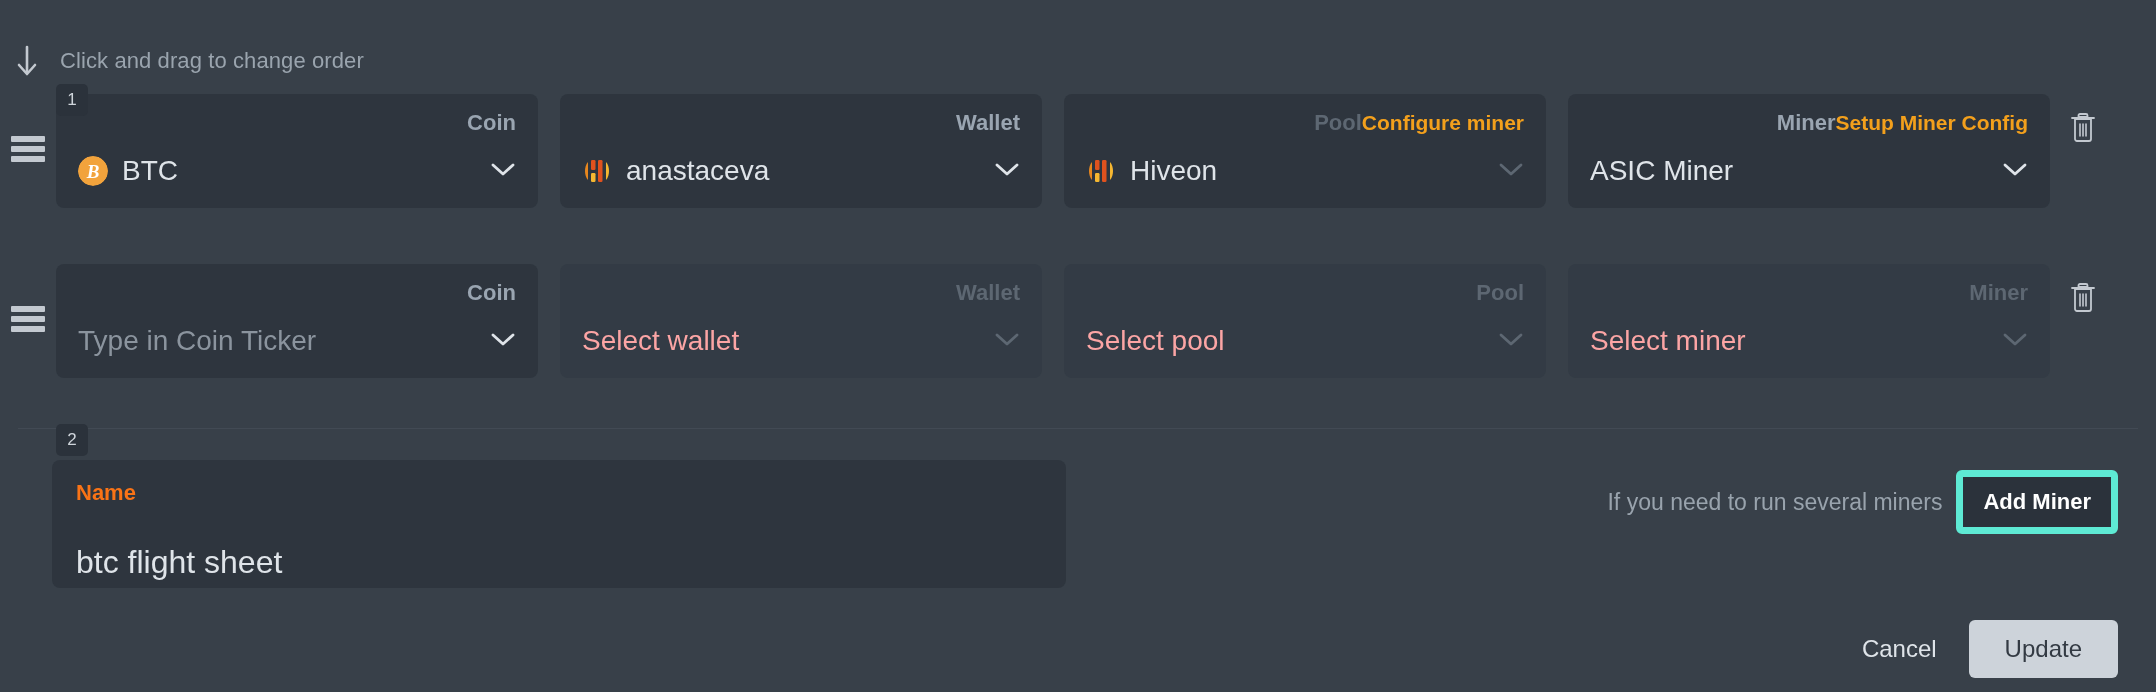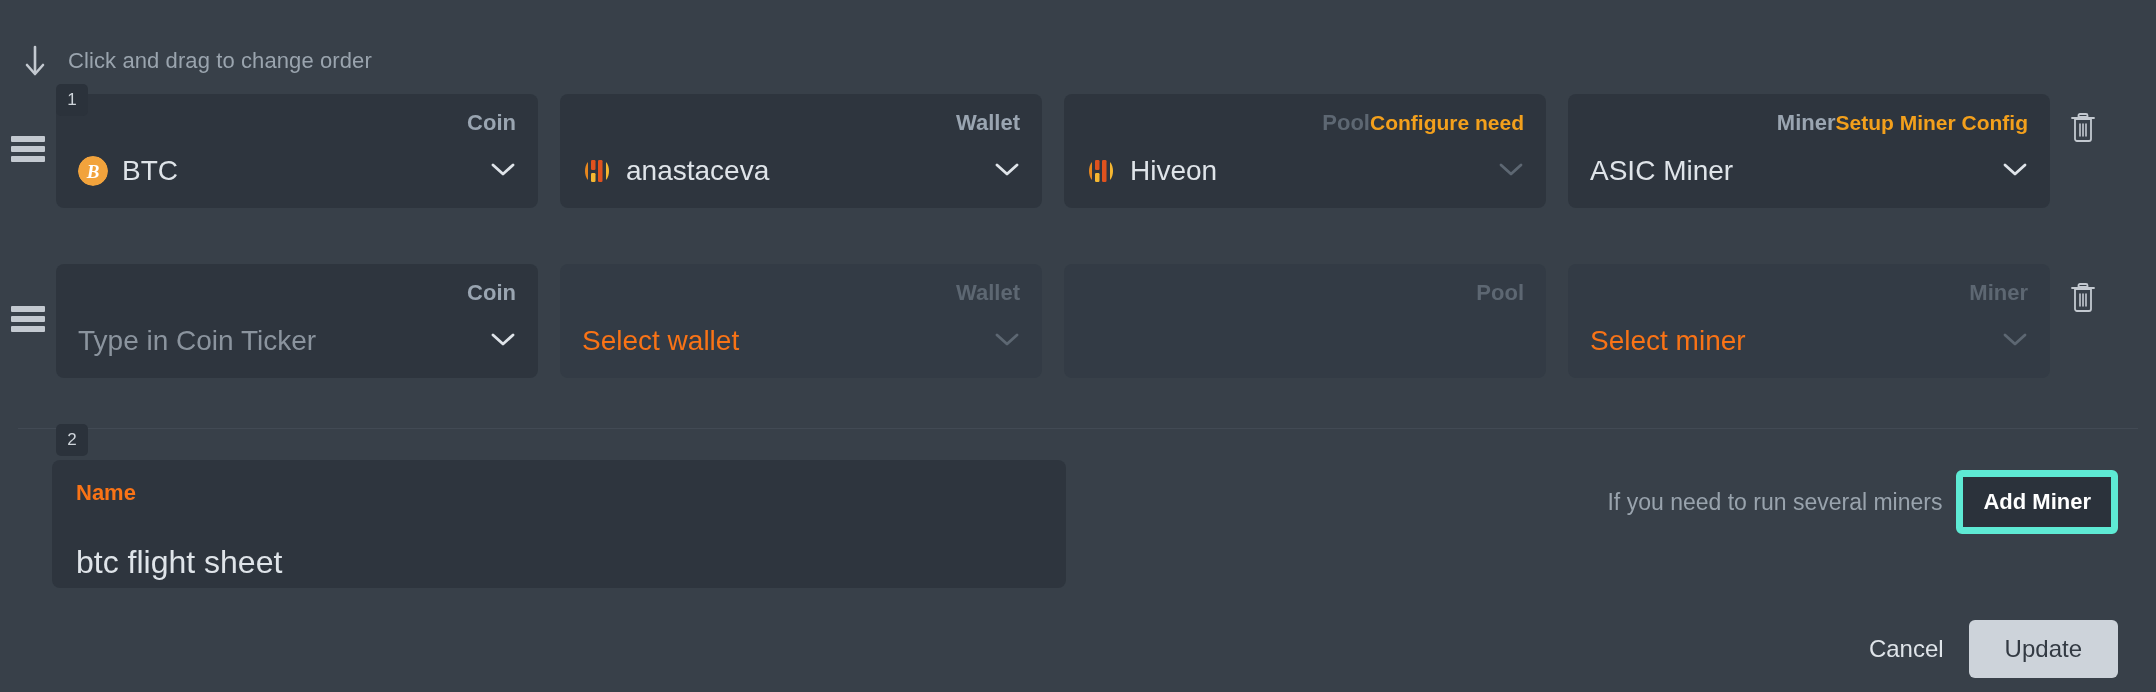--- a/index.html
+++ b/index.html
@@ -6,21 +6,21 @@
   html, body {
     width: 2156px; height: 692px;
     background: #384049;
     font-family: "Liberation Sans", sans-serif;
     overflow: hidden;
   }
   .page { position: relative; width: 2156px; height: 692px; background: #384049; }
 
   
   .hint-row {
-    position: absolute; left: 8px; top: 44px;
+    position: absolute; left: 0; top: 44px;
     display: flex; align-items: center; gap: 20px;
     padding-left: 14px;
   }
   .arrow-down-icon { width: 26px; height: 34px; display:block; }
   .hint-text {
     font-size: 22px; color: #9aa4ae; letter-spacing: .1px;
   }
 
   
   .rows { position: absolute; left: 0; top: 84px; width: 2156px; }
@@ -76,21 +76,21 @@
   }
   .field-value-row {
     display: flex; align-items: center; justify-content: space-between;
     height: 46px; margin-top: 6px;
   }
   .field-value-left { display: flex; align-items: center; gap: 14px; }
   .field-value {
     font-size: 28px; color: #dfe4e9;
   }
   .field-value.placeholder { color: #8b949e; }
-  .field-value.placeholder-dim { color: #f97316; text-align: right; }
+  .field-value.placeholder-dim { color: #fca5a5; text-align: right; }
   .chevron { width: 26px; height: 16px; flex: 0 0 auto; }
   .chevron.dim path { stroke: #5d6772; }
 
   .coin-icon { width: 30px; height: 30px; border-radius: 50%; display:block; }
   .hiveon-icon { width: 30px; height: 30px; display:block; }
 
   .trash-col { width: 66px; min-width: 66px; padding-top: 26px; display:flex; justify-content:center; }
   .trash-icon { width: 30px; height: 34px; cursor:pointer; display:block; }
 
   
@@ -116,21 +116,21 @@
   }
   .addminer-hint { font-size: 23px; color: #99a3ad; }
   .add-miner-button {
     background: #2b323b; border: 7px solid #5eead4; border-radius: 6px;
     color: #ffffff; font-size: 22px; font-weight: 700;
     padding: 12px 20px; cursor: pointer;
   }
 
   .footer-buttons {
     position: absolute; right: 38px; top: 168px;
-    display: flex; align-items: center; gap: 21px;
+    display: flex; align-items: center; gap: 28px;
   }
   .cancel-button {
     background: none; border: none;
     color: #dfe4e9; font-size: 24px; cursor: pointer;
     padding: 10px 4px;
   }
   .update-button {
     background: #cdd3da; border: none; border-radius: 6px;
     color: #333a43; font-size: 24px;
     padding: 15px 36px; cursor: pointer;
@@ -208,21 +208,21 @@
               <svg class="chevron" viewBox="0 0 26 16" fill="none" aria-hidden="true">
                 <path d="M3 4 L13 13 L23 4" stroke="#dfe4e9" stroke-width="2.8" stroke-linecap="round" stroke-linejoin="round"></path>
               </svg>
             </span>
           </div>
         </div>
 
         <div class="field">
           <div class="field-top">
             <span class="field-label dim">Pool</span>
-            <span class="field-action">Configure need</span>
+            <span class="field-action">Configure miner</span>
           </div>
           <div class="field-value-row">
             <span class="field-value-left">
               <span>
                 <svg class="hiveon-icon" viewBox="0 0 30 30" aria-hidden="true">
                   <path d="M6 6 C2 10 2 20 6 24 L6 6 Z" fill="#e8871e"></path>
                   <rect x="9" y="4" width="4.5" height="10" rx="1.2" fill="#e0521e"></rect>
                   <rect x="9" y="17" width="4.5" height="9" rx="1.2" fill="#f5b731"></rect>
                   <rect x="16" y="4" width="4.5" height="22" rx="1.2" fill="#e0521e"></rect>
                   <path d="M24 6 C28 10 28 20 24 24 L24 6 Z" fill="#f5b731"></path>
@@ -310,20 +310,30 @@
                 <path d="M3 4 L13 13 L23 4" stroke="#5d6772" stroke-width="2.8" stroke-linecap="round" stroke-linejoin="round"></path>
               </svg>
             </span>
           </div>
         </div>
 
         <div class="field disabled">
           <div class="field-top">
             <span class="field-label dim">Pool</span>
           </div>
+          <div class="field-value-row">
+            <span class="field-value-left">
+              <span class="field-value placeholder-dim">Select pool</span>
+            </span>
+            <span>
+              <svg class="chevron dim" viewBox="0 0 26 16" fill="none" aria-hidden="true">
+                <path d="M3 4 L13 13 L23 4" stroke="#5d6772" stroke-width="2.8" stroke-linecap="round" stroke-linejoin="round"></path>
+              </svg>
+            </span>
+          </div>
         </div>
 
         <div class="field disabled">
           <div class="field-top">
             <span class="field-label dim">Miner</span>
           </div>
           <div class="field-value-row">
             <span class="field-value-left">
               <span class="field-value placeholder-dim">Select miner</span>
             </span>

